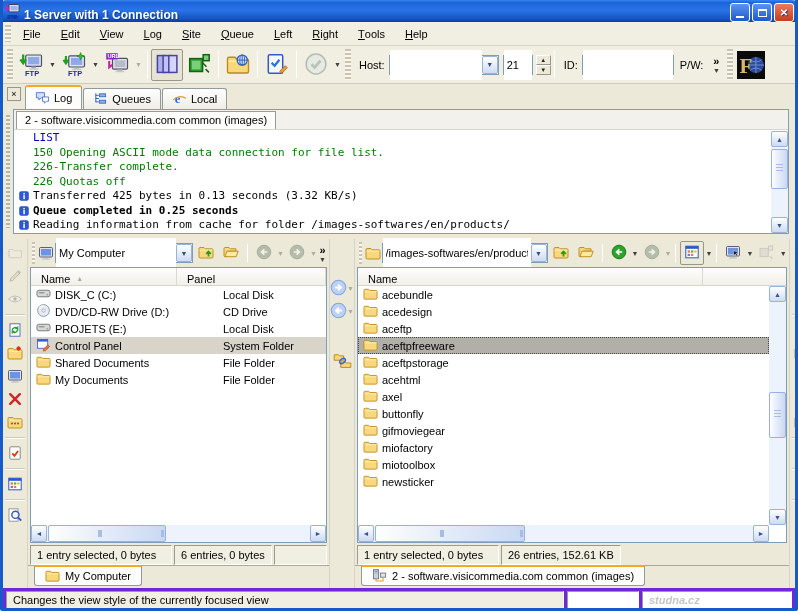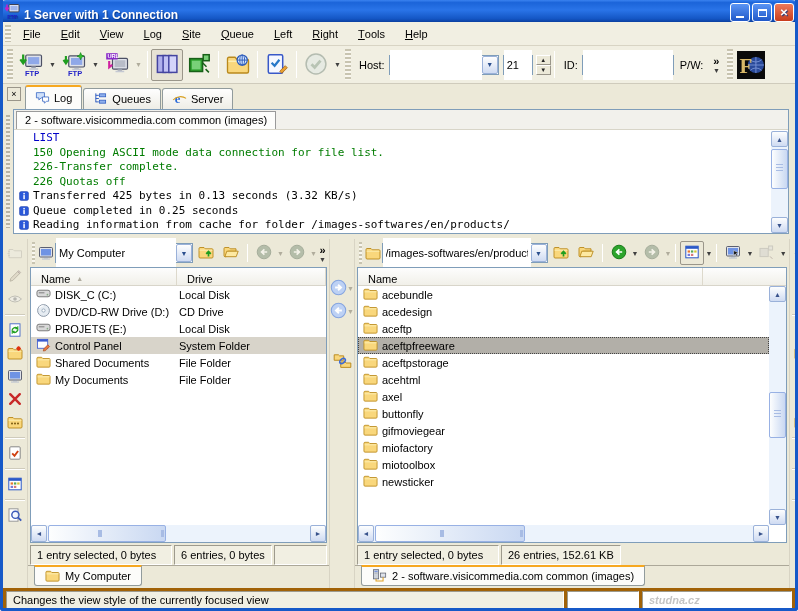--- a/index.html
+++ b/index.html
@@ -94,42 +94,42 @@
   .ptoolbar svg{width:16px;height:16px}
   .pbtn{height:24px;min-width:24px;display:flex;align-items:center;justify-content:center;border:1px solid transparent;border-radius:2px}
   .picon{width:18px;display:flex;justify-content:center}
   .listbox{flex:1;border:1px solid #7f9db9;background:#fff;margin:0 2px;position:relative;display:flex;flex-direction:column;overflow:hidden}
   .lheader{height:18px;flex:0 0 18px;display:flex;background:linear-gradient(180deg,#fdfdfd,#f1f0e9);border-bottom:1px solid #d8d5ca}
   .hcell{padding:4px 4px 0 10px;border-right:1px solid #ddd9cc;display:flex;gap:6px;align-items:center}
   .hcell .sort{font-size:7px;color:#b0aca0}
   .rows{flex:1;overflow:hidden}
   .row{height:17px;display:flex;align-items:center;padding-left:5px}
   .row svg{width:15px;height:15px;margin-right:4px;flex:0 0 15px}
-  .cname{width:124px;overflow:hidden;white-space:nowrap}
+  .cname{width:168px;overflow:hidden;white-space:nowrap}
   .selL{background:#d8d4ca}
   .selR{background:#b2afa8;outline:1px dotted #444;outline-offset:-1px}
   .selR .rn{white-space:nowrap}
   .vscroll{position:absolute;top:18px;right:0;bottom:17px;width:17px;background:#ecf3fc;display:flex;flex-direction:column}
   .pstatus{height:20px;flex:0 0 20px;margin:2px 2px 0 2px;display:flex;gap:2px}
   .seg{border:1px solid;border-color:#9d9a8d #fff #fff #9d9a8d;background:#f1efe2;padding:3px 6px 0 6px;white-space:nowrap;overflow:hidden}
   .seg.fill{flex:1;display:flex;justify-content:flex-end;gap:4px;padding-right:4px}
   .seg svg{width:14px;height:14px;margin-top:-1px}
   .tabstrip{height:23px;flex:0 0 23px;display:flex;align-items:flex-start;padding-left:6px;border-top:1px solid #aca899}
   .btab{height:21px;display:flex;align-items:center;gap:5px;padding:0 10px;background:#fcfcfa;
     border:1px solid #919b9c;border-top:2px solid #f6a821;border-radius:0 0 3px 3px;margin-top:-1px}
   .btab svg{width:15px;height:15px}
   .midstrip{width:26px;background:#ece9d8;display:flex;flex-direction:column;align-items:center;padding-top:40px;
     border-left:1px solid #d8d4c4;border-right:1px solid #d8d4c4}
   .midbtn{display:flex;align-items:center;margin-bottom:4px}
   .midbtn svg{width:17px;height:17px}
   .midbtn .dd{width:8px;height:16px}
   .midlink{margin-top:26px}
   .midlink svg{width:19px;height:19px}
   
-  .statusbar{height:23px;display:flex;align-items:center;gap:3px;padding:2px 3px;background:#a16207}
+  .statusbar{height:23px;display:flex;align-items:center;gap:3px;padding:2px 3px;background:#6d28d9}
   .sseg{height:18px;border:1px solid;border-color:#9d9a8d #fff #fff #9d9a8d;background:#f1efe2;padding:2px 6px 0 6px}
   .sseg.msg{flex:1}
   .sseg.b1{width:72px;background:#fff}
   .sseg.b2{width:150px;background:#fff;text-align:left;color:#c4c4c4;font-weight:bold;font-style:italic}
 </style>
 </head>
 <body>
 
 <div class="win">
 
@@ -295,21 +295,21 @@
               <rect x="7" y="3" width="6.5" height="3.2" fill="#8fb0ec" stroke="#2a58c0" stroke-width=".8"></rect>
               <rect x="7" y="9.8" width="6.5" height="3.2" fill="#8fb0ec" stroke="#2a58c0" stroke-width=".8"></rect>
             </svg></span>
           <span>Queues</span>
         </div>
         <div class="tab">
           <span><svg viewBox="0 0 16 16">
               <text x="3" y="12.8" font-size="13.5" font-weight="bold" fill="#2868d8" font-family="Liberation Serif,serif">e</text>
               <path d="M1.2 9.6C4.8 5.4 11 5 15 7.9" stroke="#d8a020" stroke-width="1.2" fill="none"></path>
             </svg></span>
-          <span>Server</span>
+          <span>Local</span>
         </div>
       </span>
   </div>
 
   <div class="logzone">
     <div class="vgrip">
         <i></i>
       </div>
     <div class="logwrap">
       <div class="loghead">
@@ -322,21 +322,21 @@
           <div class="logline"><span class="sp"></span><span style="color: rgb(0, 124, 0);">226 Quotas off</span></div>
           <div class="logline"><span class="lic"><svg viewBox="0 0 16 16">
                 <rect x="2" y="2" width="12" height="12" rx="2.4" fill="#2a58d8" stroke="#1a3aa0" stroke-width=".6"></rect>
                 <rect x="7.1" y="3.9" width="2" height="2" fill="#fff"></rect>
                 <rect x="7.1" y="6.8" width="2" height="5.4" fill="#fff"></rect>
               </svg></span><span style="color: rgb(0, 0, 0);">Transferred 425 bytes in 0.13 seconds (3.32 KB/s)</span></div>
           <div class="logline"><span class="lic"><svg viewBox="0 0 16 16">
                 <rect x="2" y="2" width="12" height="12" rx="2.4" fill="#2a58d8" stroke="#1a3aa0" stroke-width=".6"></rect>
                 <rect x="7.1" y="3.9" width="2" height="2" fill="#fff"></rect>
                 <rect x="7.1" y="6.8" width="2" height="5.4" fill="#fff"></rect>
-              </svg></span><span style="color: rgb(0, 0, 0);">Queue completed in 0.25 seconds</span></div>
+              </svg></span><span style="color: rgb(0, 0, 0); font-weight: bold;">Queue completed in 0.25 seconds</span></div>
           <div class="logline"><span class="lic"><svg viewBox="0 0 16 16">
                 <rect x="2" y="2" width="12" height="12" rx="2.4" fill="#2a58d8" stroke="#1a3aa0" stroke-width=".6"></rect>
                 <rect x="7.1" y="3.9" width="2" height="2" fill="#fff"></rect>
                 <rect x="7.1" y="6.8" width="2" height="5.4" fill="#fff"></rect>
               </svg></span><span style="color: rgb(0, 0, 0);">Reading information from cache for folder /images-softwares/en/products/</span></div>
         </div>
       <div class="sbv">
         <span class="sb-arr">▲</span>
         <span class="sb-thumb" style="height:40px;margin-top:2px"></span>
         <span style="flex:1"></span>
@@ -486,21 +486,21 @@
             <span class="c2">▼</span>
           </span>
       </div>
       <div class="listbox">
         <div class="lheader">
           <span class="hcell" style="width:146px">
             <span>Name</span>
             <span class="sort">▲</span>
           </span>
           <span class="hcell" style="flex:1">
-            <span>Drive</span>
+            <span>Panel</span>
           </span>
         </div>
         <div class="rows" id="lrows">
             <div class="row">
               <span><svg viewBox="0 0 16 16">
                   <rect x="1" y="4.5" width="14" height="7" rx="2.2" fill="#d8d8d8" stroke="#6a6a6a" stroke-width=".9"></rect>
                   <rect x="3" y="6.5" width="6" height="1.4" fill="#949494"></rect>
                   <circle cx="12.2" cy="9.2" r=".9" fill="#88aa88"></circle>
                 </svg></span>
               <span class="cname">DISK_C (C:)</span>

